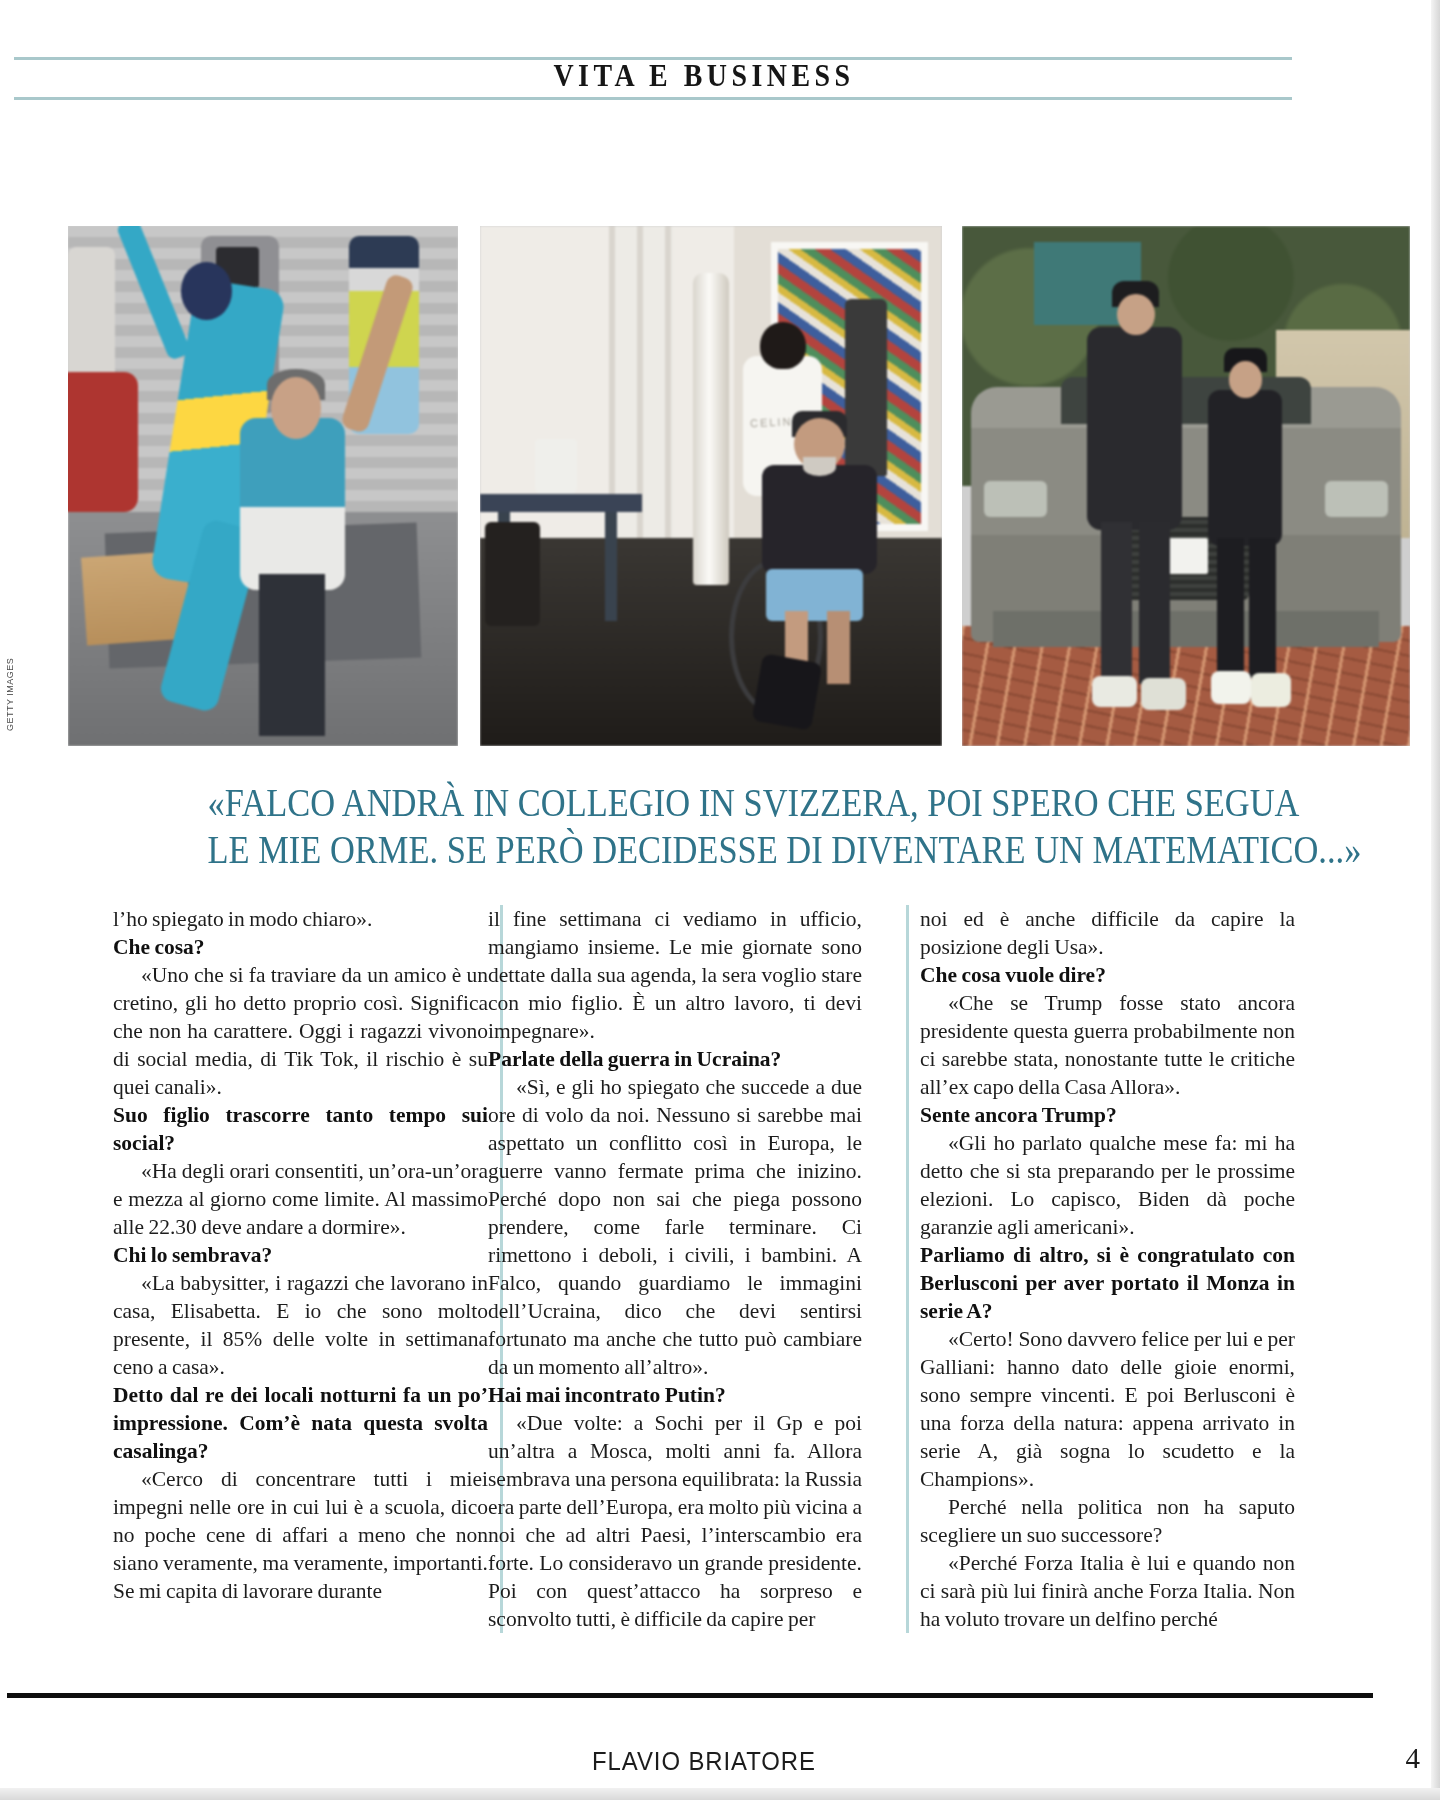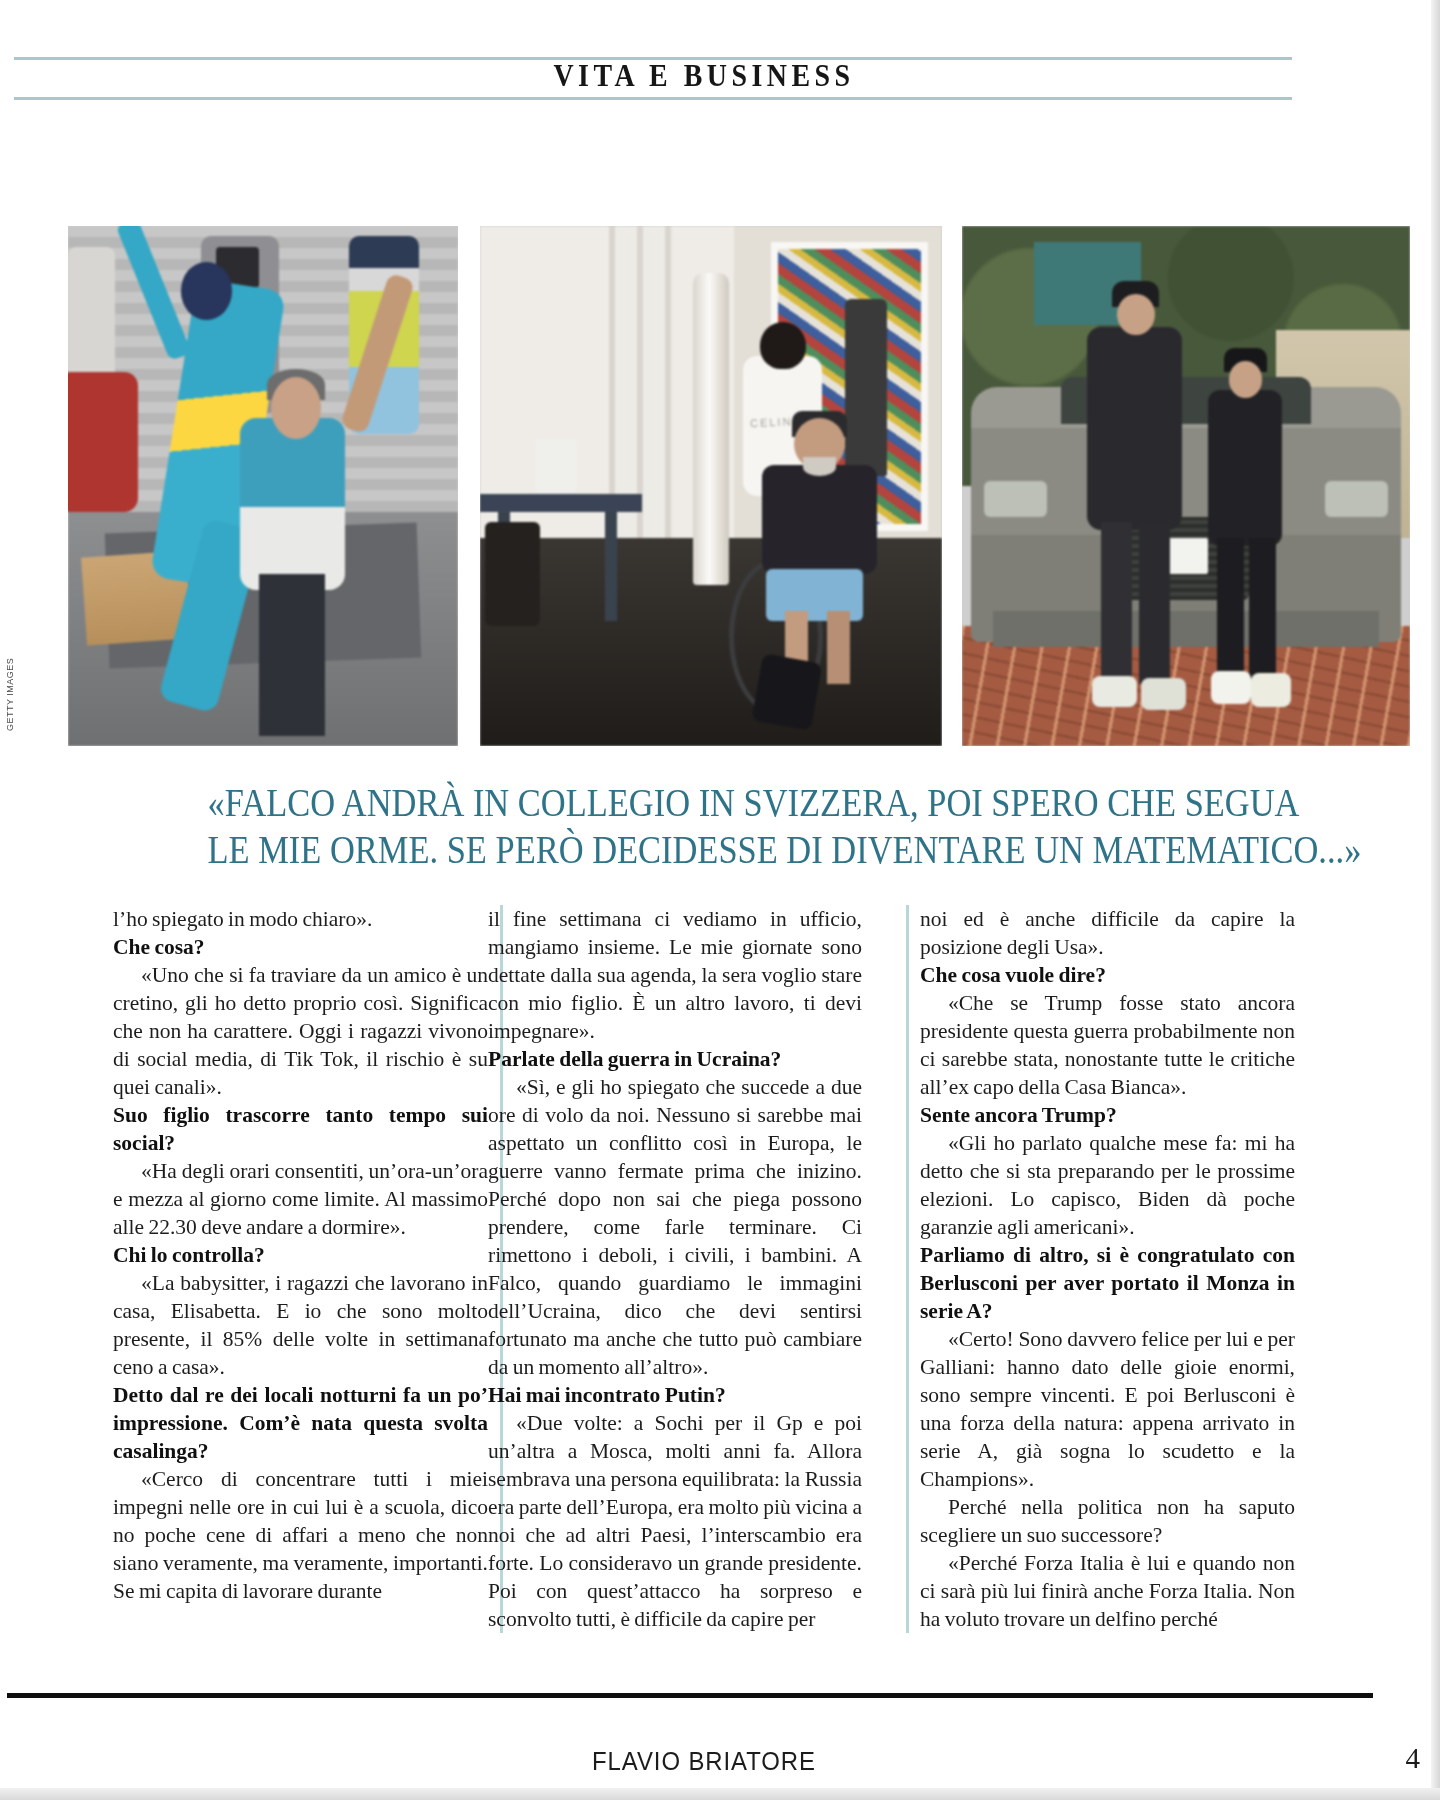--- a/index.html
+++ b/index.html
@@ -250,38 +250,38 @@
     <div>«FALCO ANDRÀ IN COLLEGIO IN SVIZZERA, POI SPERO CHE SEGUA</div>
     <div>LE MIE ORME. SE PERÒ DECIDESSE DI DIVENTARE UN MATEMATICO...»</div>
   </div>
 
   <div id="col1" class="col">
       <p class="para">l’ho spiegato in modo chiaro».</p>
       <p class="para bold">Che cosa?</p>
       <p class="para indent">«Uno che si fa traviare da un amico è un cretino, gli ho detto proprio così. Significa che non ha carattere. Oggi i ragazzi vivono di social media, di Tik Tok, il rischio è su quei canali».</p>
       <p class="para bold">Suo figlio trascorre tanto tempo sui social?</p>
       <p class="para indent">«Ha degli orari consentiti, un’ora-un’ora e mezza al giorno come limite. Al massimo alle 22.30 deve andare a dormire».</p>
-      <p class="para bold">Chi lo controlla?</p>
+      <p class="para bold">Chi lo sembrava?</p>
       <p class="para indent">«La babysitter, i ragazzi che lavorano in casa, Elisabetta. E io che sono molto presente, il 85% delle volte in settimana ceno a casa».</p>
       <p class="para bold">Detto dal re dei locali notturni fa un po’ impressione. Com’è nata questa svolta casalinga?</p>
       <p class="para indent">«Cerco di concentrare tutti i miei impegni nelle ore in cui lui è a scuola, dico no poche cene di affari a meno che non siano veramente, ma veramente, importanti. Se mi capita di lavorare durante</p>
     </div>
   <div id="divider1" class="divider"></div>
   <div id="col2" class="col">
       <p class="para">il fine settimana ci vediamo in ufficio, mangiamo insieme. Le mie giornate sono dettate dalla sua agenda, la sera voglio stare con mio figlio. È un altro lavoro, ti devi impegnare».</p>
       <p class="para bold">Parlate della guerra in Ucraina?</p>
       <p class="para indent">«Sì, e gli ho spiegato che succede a due ore di volo da noi. Nessuno si sarebbe mai aspettato un conflitto così in Europa, le guerre vanno fermate prima che inizino. Perché dopo non sai che piega possono prendere, come farle terminare. Ci rimettono i deboli, i civili, i bambini. A Falco, quando guardiamo le immagini dell’Ucraina, dico che devi sentirsi fortunato ma anche che tutto può cambiare da un momento all’altro».</p>
       <p class="para bold">Hai mai incontrato Putin?</p>
       <p class="para indent">«Due volte: a Sochi per il Gp e poi un’altra a Mosca, molti anni fa. Allora sembrava una persona equilibrata: la Russia era parte dell’Europa, era molto più vicina a noi che ad altri Paesi, l’interscambio era forte. Lo consideravo un grande presidente. Poi con quest’attacco ha sorpreso e sconvolto tutti, è difficile da capire per</p>
     </div>
   <div id="divider2" class="divider"></div>
   <div id="col3" class="col">
       <p class="para">noi ed è anche difficile da capire la posizione degli Usa».</p>
       <p class="para bold">Che cosa vuole dire?</p>
-      <p class="para indent">«Che se Trump fosse stato ancora presidente questa guerra probabilmente non ci sarebbe stata, nonostante tutte le critiche all’ex capo della Casa Bianca».</p>
+      <p class="para indent">«Che se Trump fosse stato ancora presidente questa guerra probabilmente non ci sarebbe stata, nonostante tutte le critiche all’ex capo della Casa Allora».</p>
       <p class="para bold">Sente ancora Trump?</p>
       <p class="para indent">«Gli ho parlato qualche mese fa: mi ha detto che si sta preparando per le prossime elezioni. Lo capisco, Biden dà poche garanzie agli americani».</p>
       <p class="para bold">Parliamo di altro, si è congratulato con Berlusconi per aver portato il Monza in serie A?</p>
       <p class="para indent">«Certo! Sono davvero felice per lui e per Galliani: hanno dato delle gioie enormi, sono sempre vincenti. E poi Berlusconi è una forza della natura: appena arrivato in serie A, già sogna lo scudetto e la Champions».</p>
       <p class="para indent">Perché nella politica non ha saputo scegliere un suo successore?</p>
       <p class="para indent">«Perché Forza Italia è lui e quando non ci sarà più lui finirà anche Forza Italia. Non ha voluto trovare un delfino perché</p>
     </div>
 
   <div id="footer-rule"></div>
   <div id="footer-author">FLAVIO BRIATORE</div>

